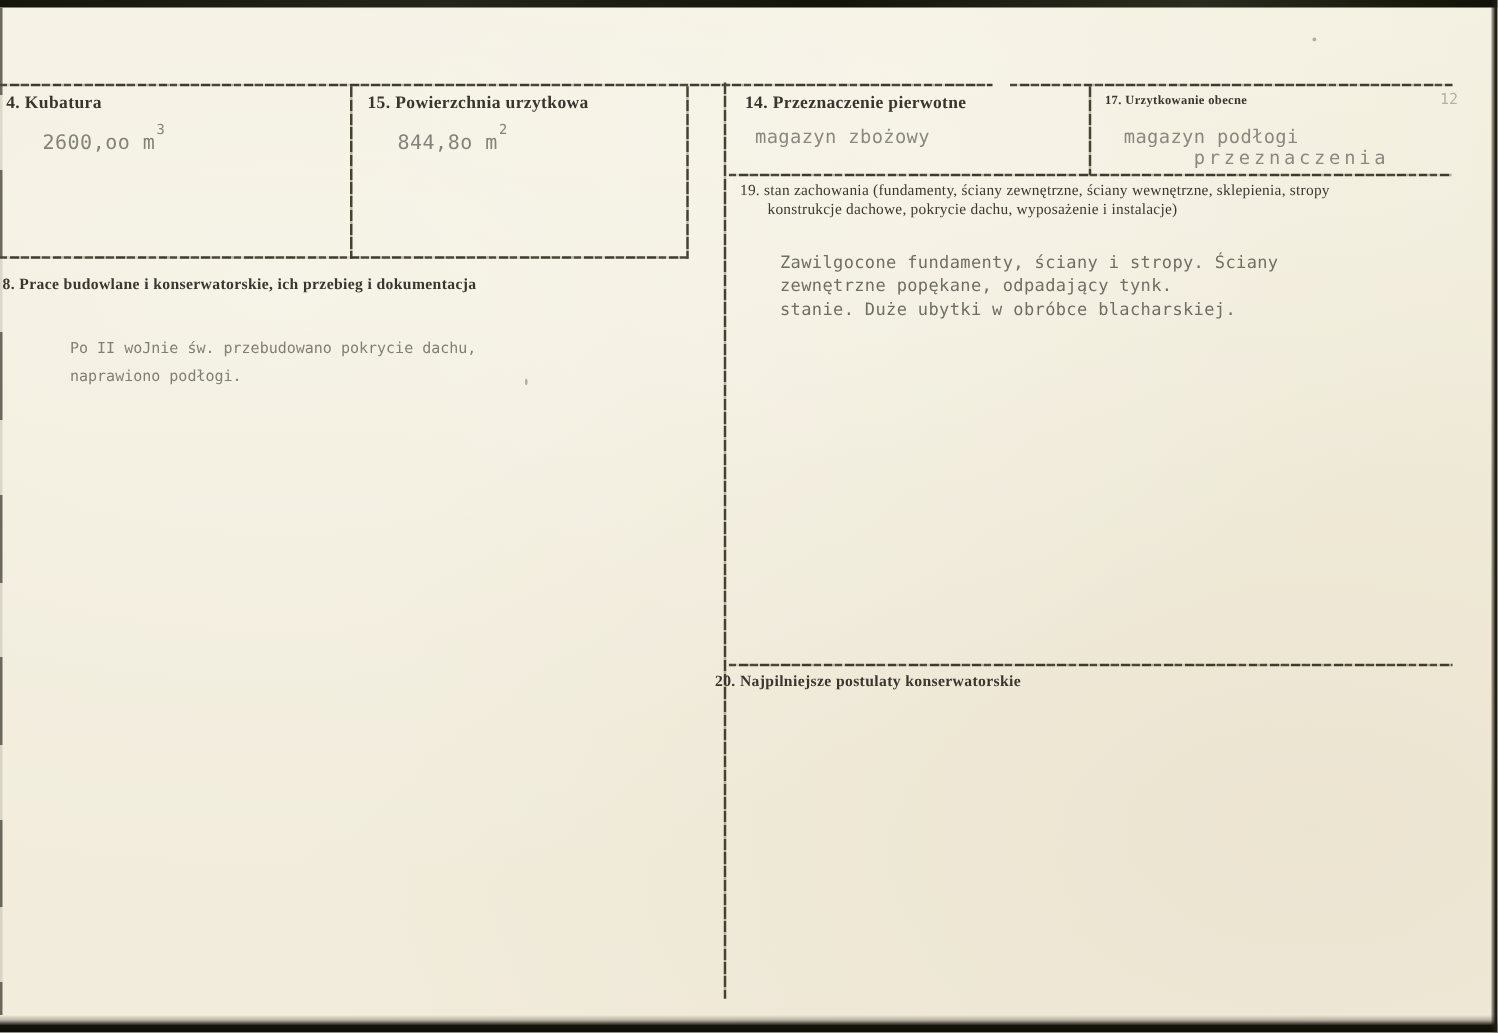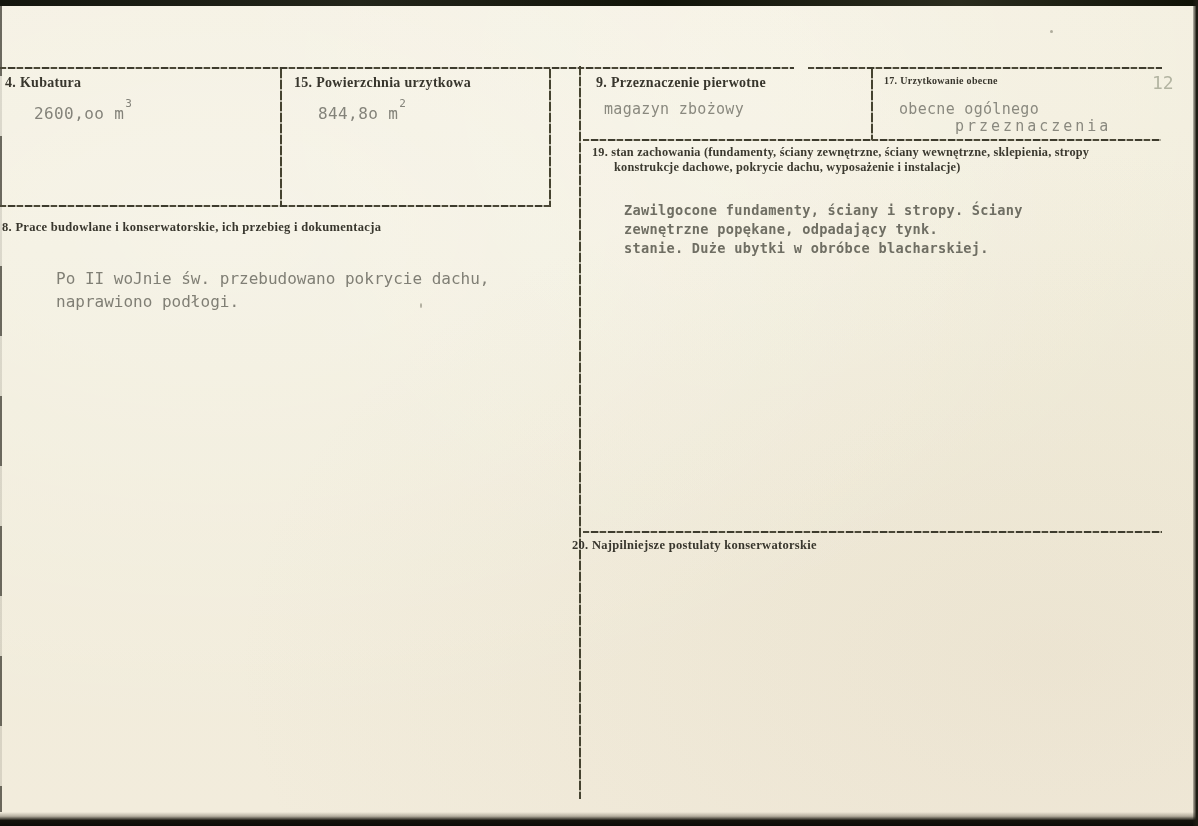--- a/index.html
+++ b/index.html
@@ -27,31 +27,31 @@
   .edge-left{position:absolute;left:0;top:6px;width:2px;height:806px;
     background:repeating-linear-gradient(180deg,rgba(33,31,22,0.65) 0 70px,rgba(33,31,22,0.12) 70px 130px);}
   
   .hline{position:absolute;height:2px;
     background-image:repeating-linear-gradient(90deg,#4b4837 0 6px,rgba(75,72,55,0.20) 6px 8px,#3d3b2d 8px 15px,rgba(75,72,55,0.40) 15px 17px);}
   .vline{position:absolute;width:2px;
     background-image:repeating-linear-gradient(180deg,#454330 0 9px,rgba(69,67,48,0.35) 9px 11px);}
   
   .label{position:absolute;font-weight:700;color:#38362d;font-size:14px;letter-spacing:0.3px;white-space:nowrap;}
   .label.sm{font-size:12.5px;}
-  .label19{position:absolute;font-weight:700;color:#3b392f;font-size:12.3px;line-height:15px;letter-spacing:0.2px;width:575px;}
+  .label19{position:absolute;font-weight:400;color:#3b392f;font-size:12.3px;line-height:15px;letter-spacing:0.2px;width:575px;}
   .label19 .l2{padding-left:22px;}
   
   .typed{position:absolute;font-family:"DejaVu Sans Mono","Liberation Mono",monospace;
     color:#84837a;white-space:nowrap;}
   .typed.val{font-size:16px;letter-spacing:0.4px;}
   .typed.val16{font-size:15px;letter-spacing:0.3px;color:#8a897f;}
-  .typed.para18{font-size:16px;line-height:23px;color:#807f75;}
+  .typed.para18{font-size:12px;line-height:23px;color:#807f75;}
   .typed.para19{font-size:13.6px;line-height:19.2px;letter-spacing:0.3px;color:#6f6e63;}
   .typed sup{font-size:11px;position:relative;top:-6px;left:1px;}
-  .pagemark{position:absolute;left:1152px;top:72px;font-size:18px;color:rgba(125,132,110,0.55);
+  .pagemark{position:absolute;left:1152px;top:72px;font-size:12px;color:rgba(125,132,110,0.55);
     font-family:"DejaVu Sans Mono","Liberation Mono",monospace;}
   .speck{position:absolute;width:3px;height:3px;border-radius:50%;background:rgba(90,88,70,0.45);}
 </style>
 </head>
 <body>
 
 <div class="page">
 
   <div class="band-top"></div>
   <div class="band-bottom"></div>
@@ -71,38 +71,38 @@
   <div class="label" style="left:5px;top:75px;">4. Kubatura</div>
   <div class="typed val" style="left:34px;top:103px;">
     <span>2600,oo m</span><sup>3</sup>
   </div>
 
   <div class="label" style="left:294px;top:75px;">15. Powierzchnia urzytkowa</div>
   <div class="typed val" style="left:318px;top:103px;">
     <span>844,8o m</span><sup>2</sup>
   </div>
 
-  <div class="label" style="left:596px;top:75px;">9. Przeznaczenie pierwotne</div>
+  <div class="label" style="left:596px;top:75px;">14. Przeznaczenie pierwotne</div>
   <div class="typed val16" style="left:604px;top:100px;">magazyn zbożowy</div>
 
   <div class="label" style="left:884px;top:75px;font-size:10px;">17. Urzytkowanie obecne</div>
-  <div class="typed val16" style="left:899px;top:100px;">obecne ogólnego</div>
+  <div class="typed val16" style="left:899px;top:100px;">magazyn podłogi</div>
   <div class="typed val16" style="left:955px;top:117px;letter-spacing:3px;">przeznaczenia</div>
 
   <div class="label sm" style="left:2px;top:220px;">8. Prace budowlane i konserwatorskie, ich przebieg i dokumentacja</div>
   <div class="typed para18" style="left:56px;top:267px;">
     <div>Po II woJnie św. przebudowano pokrycie dachu,</div>
     <div>naprawiono podłogi.</div>
   </div>
 
   <div class="label19" style="left:592px;top:145px;">
     <div class="l1">19. stan zachowania (fundamenty, ściany zewnętrzne, ściany wewnętrzne, sklepienia, stropy</div>
     <div class="l2">konstrukcje dachowe, pokrycie dachu, wyposażenie i instalacje)</div>
   </div>
-  <div class="typed para19" style="left:624px;top:201px;font-weight:bold;">
+  <div class="typed para19" style="left:624px;top:201px;">
     <div>Zawilgocone fundamenty, ściany i stropy. Ściany</div>
     <div>zewnętrzne popękane, odpadający tynk.</div>
     <div>stanie. Duże ubytki w obróbce blacharskiej.</div>
   </div>
 
   <div class="label sm" style="left:572px;top:538px;">20. Najpilniejsze postulaty konserwatorskie</div>
 
   <div class="pagemark">12</div>
 
   <div class="speck" style="left:1050px;top:30px;"></div>

